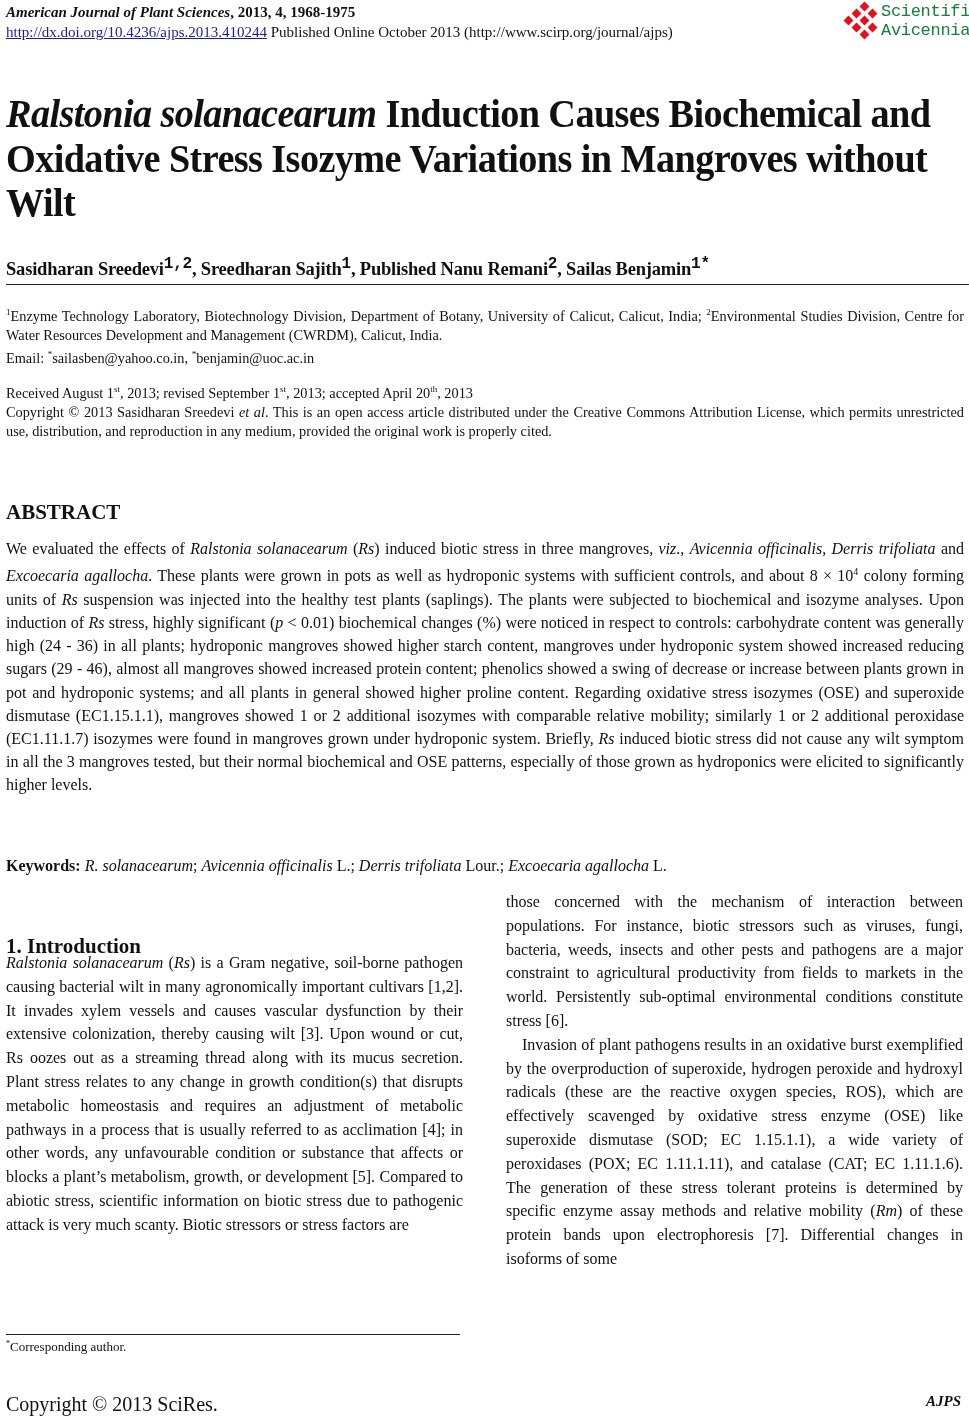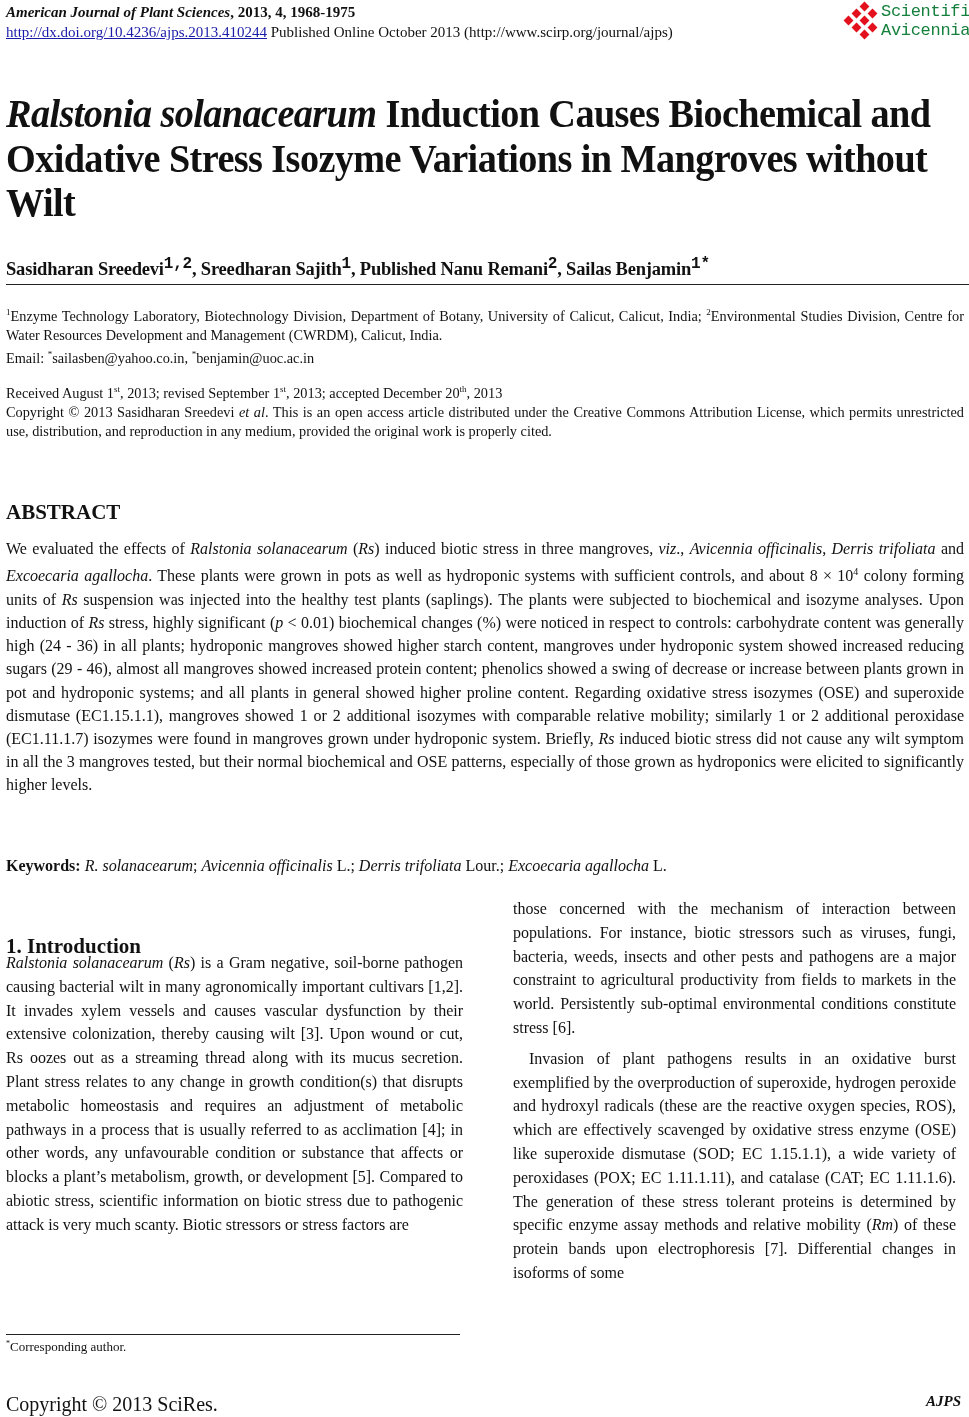--- a/index.html
+++ b/index.html
@@ -26,21 +26,21 @@
   .copy { left: 6px; top: 403px; width: 958px; text-align: justify; }
   .abs-h { left: 6px; top: 500px; font-size: 21px; font-weight: bold; }
   .abs-body { left: 6px; top: 537px; width: 958px; font-size: 16px; line-height: 23.2px; text-align: justify; }
   .abs-body sup { font-size: 10px; }
   .kw { left: 6px; top: 857px; font-size: 16px; }
   .kw b { font-weight: bold; }
   .intro-h { left: 6px; top: 910px; font-size: 21px; font-weight: bold; margin-top: 24px; }
   .col { font-size: 16px; line-height: 23.8px; text-align: justify; width: 457px; }
   .col1 { left: 6px; top: 951px; }
   .col2 { left: 506px; top: 890px; }
-  .col2 p { margin: 7px; }
+  .col2 p { margin: 0; }
   .col2 .ind { text-indent: 16px; }
   .fn-rule { left: 6px; top: 1334px; width: 454px; height: 1px; background: #222; }
   .fn { left: 6px; top: 1339px; font-size: 13px; }
   .fn sup { font-size: 8px; }
   .foot-l { left: 6px; top: 1393px; font-size: 20px; }
   .foot-r { right: 8px; top: 1393px; font-size: 15px; font-weight: bold; font-style: italic; }
 </style>
 </head>
 <body>
 
@@ -72,21 +72,21 @@
   <span><span>Sasidharan Sreedevi</span><sup>1,2</sup><span>, </span></span><span><span>Sreedharan Sajith</span><sup>1</sup><span>, </span></span><span><span>Published Nanu Remani</span><sup>2</sup><span>, </span></span><span><span>Sailas Benjamin</span><sup>1*</sup></span>
 </div>
 <div class="abs rule-top"></div>
 
 <div class="abs aff small">
   <sup>1</sup><span>Enzyme Technology Laboratory, Biotechnology Division, Department of Botany, University of Calicut, Calicut, India; </span><sup>2</sup><span>Environmental Studies Division, Centre for Water Resources Development and Management (CWRDM), Calicut, India.</span><br>
   <span>Email: </span><sup>*</sup><span>sailasben@yahoo.co.in</span>, <sup>*</sup><span>benjamin@uoc.ac.in</span>
 </div>
 
 <div class="abs rec small">
-  <span>Received August 1</span><sup>st</sup><span>, 2013; revised September 1</span><sup>st</sup><span>, 2013; accepted December 20</span><sup>th</sup><span>, 2013</span>
+  <span>Received August 1</span><sup>st</sup><span>, 2013; revised September 1</span><sup>st</sup><span>, 2013; accepted April 20</span><sup>th</sup><span>, 2013</span>
 </div>
 
 <div class="abs copy small">
   <span>Copyright © 2013 Sasidharan Sreedevi </span><i>et al</i><span>. This is an open access article distributed under the Creative Commons Attribution License, which permits unrestricted use, distribution, and reproduction in any medium, provided the original work is properly cited.</span>
 </div>
 
 <div class="abs abs-h">ABSTRACT</div>
 <div class="abs abs-body">
   <span>We evaluated the effects of </span><i>Ralstonia solanacearum</i><span> (</span><i>Rs</i><span>) induced biotic stress in three mangroves, </span><i>viz</i><span>., </span><i>Avicennia officinalis</i><span>, </span><i>Derris trifoliata</i><span> and </span><i>Excoecaria agallocha</i><span>. These plants were grown in pots as well as hydroponic systems with sufficient controls, and about 8 × 10</span><sup>4</sup><span> colony forming units of </span><i>Rs</i><span> suspension was injected into the healthy test plants (saplings). The plants were subjected to biochemical and isozyme analyses. Upon induction of </span><i>Rs</i><span> stress, highly significant (</span><i>p</i><span> &lt; 0.01) biochemical changes (%) were noticed in respect to controls: carbohydrate content was generally high (24 - 36) in all plants; hydroponic mangroves showed higher starch content, mangroves under hydroponic system showed increased reducing sugars (29 - 46), almost all mangroves showed increased protein content; phenolics showed a swing of decrease or increase between plants grown in pot and hydroponic systems; and all plants in general showed higher proline content. Regarding oxidative stress isozymes (OSE) and superoxide dismutase (EC1.15.1.1), mangroves showed 1 or 2 additional isozymes with comparable relative mobility; similarly 1 or 2 additional peroxidase (EC1.11.1.7) isozymes were found in mangroves grown under hydroponic system. Briefly, </span><i>Rs</i><span> induced biotic stress did not cause any wilt symptom in all the 3 mangroves tested, but their normal biochemical and OSE patterns, especially of those grown as hydroponics were elicited to significantly higher levels.</span>
 </div>

